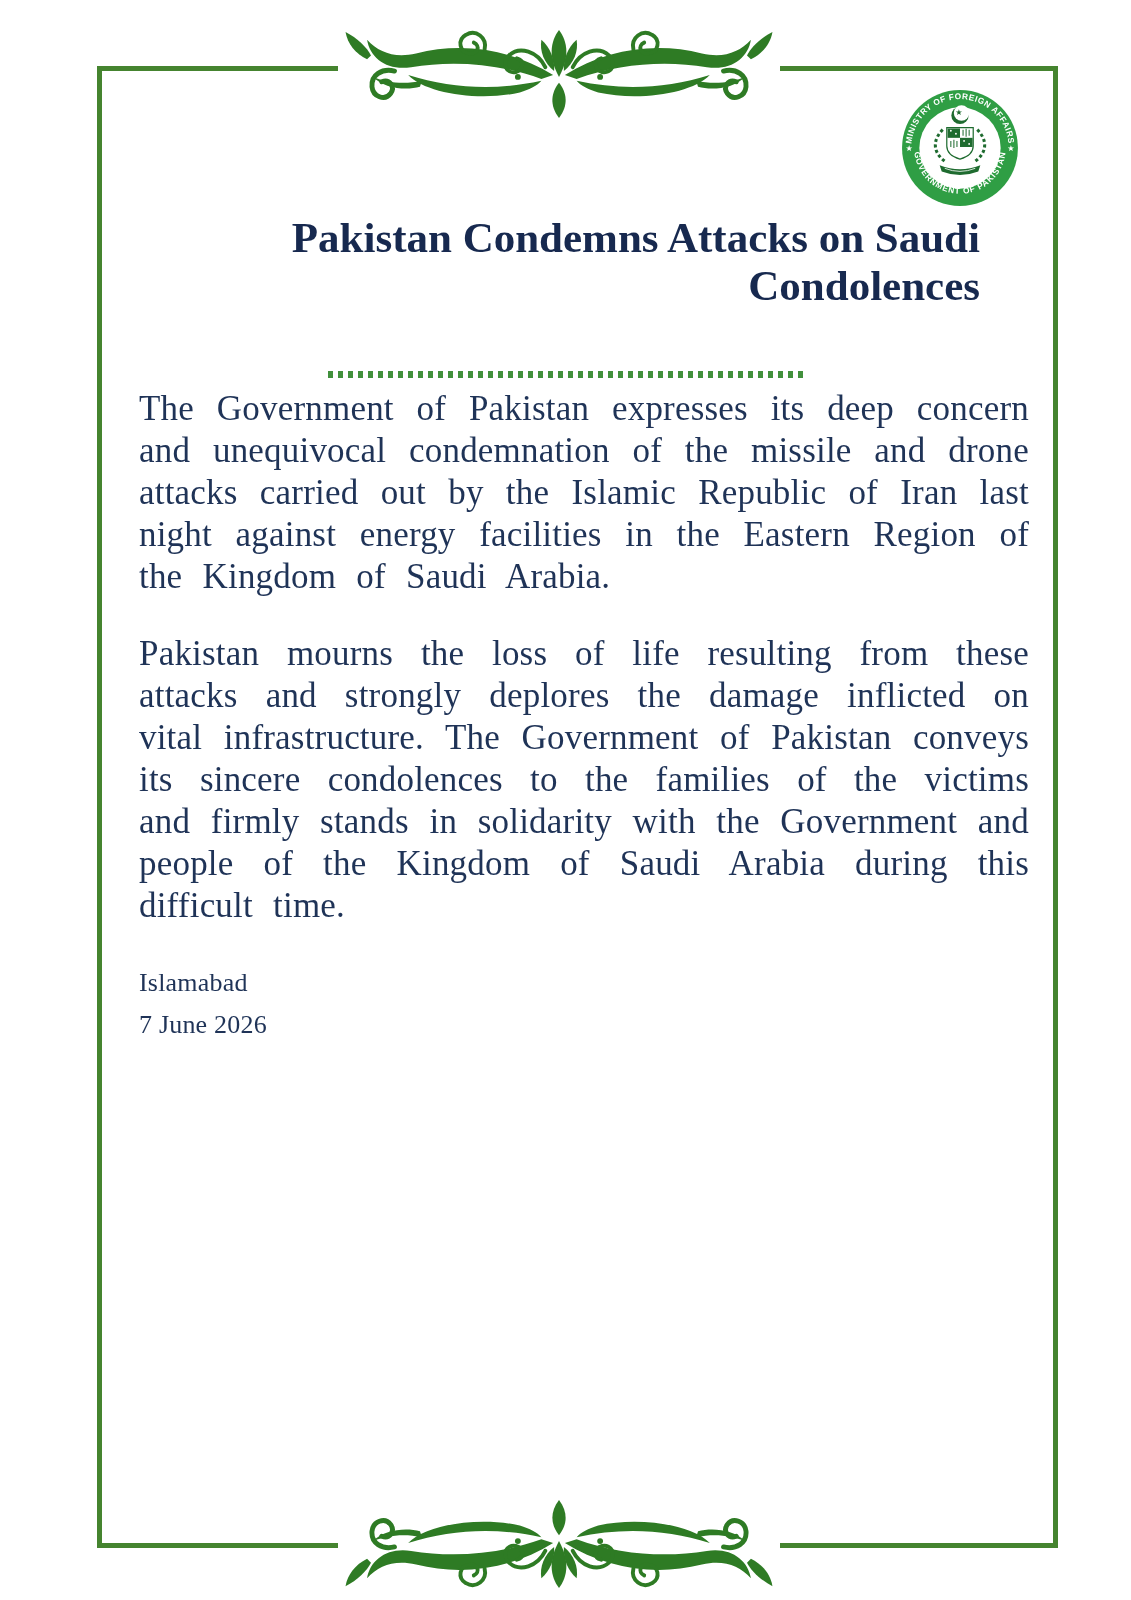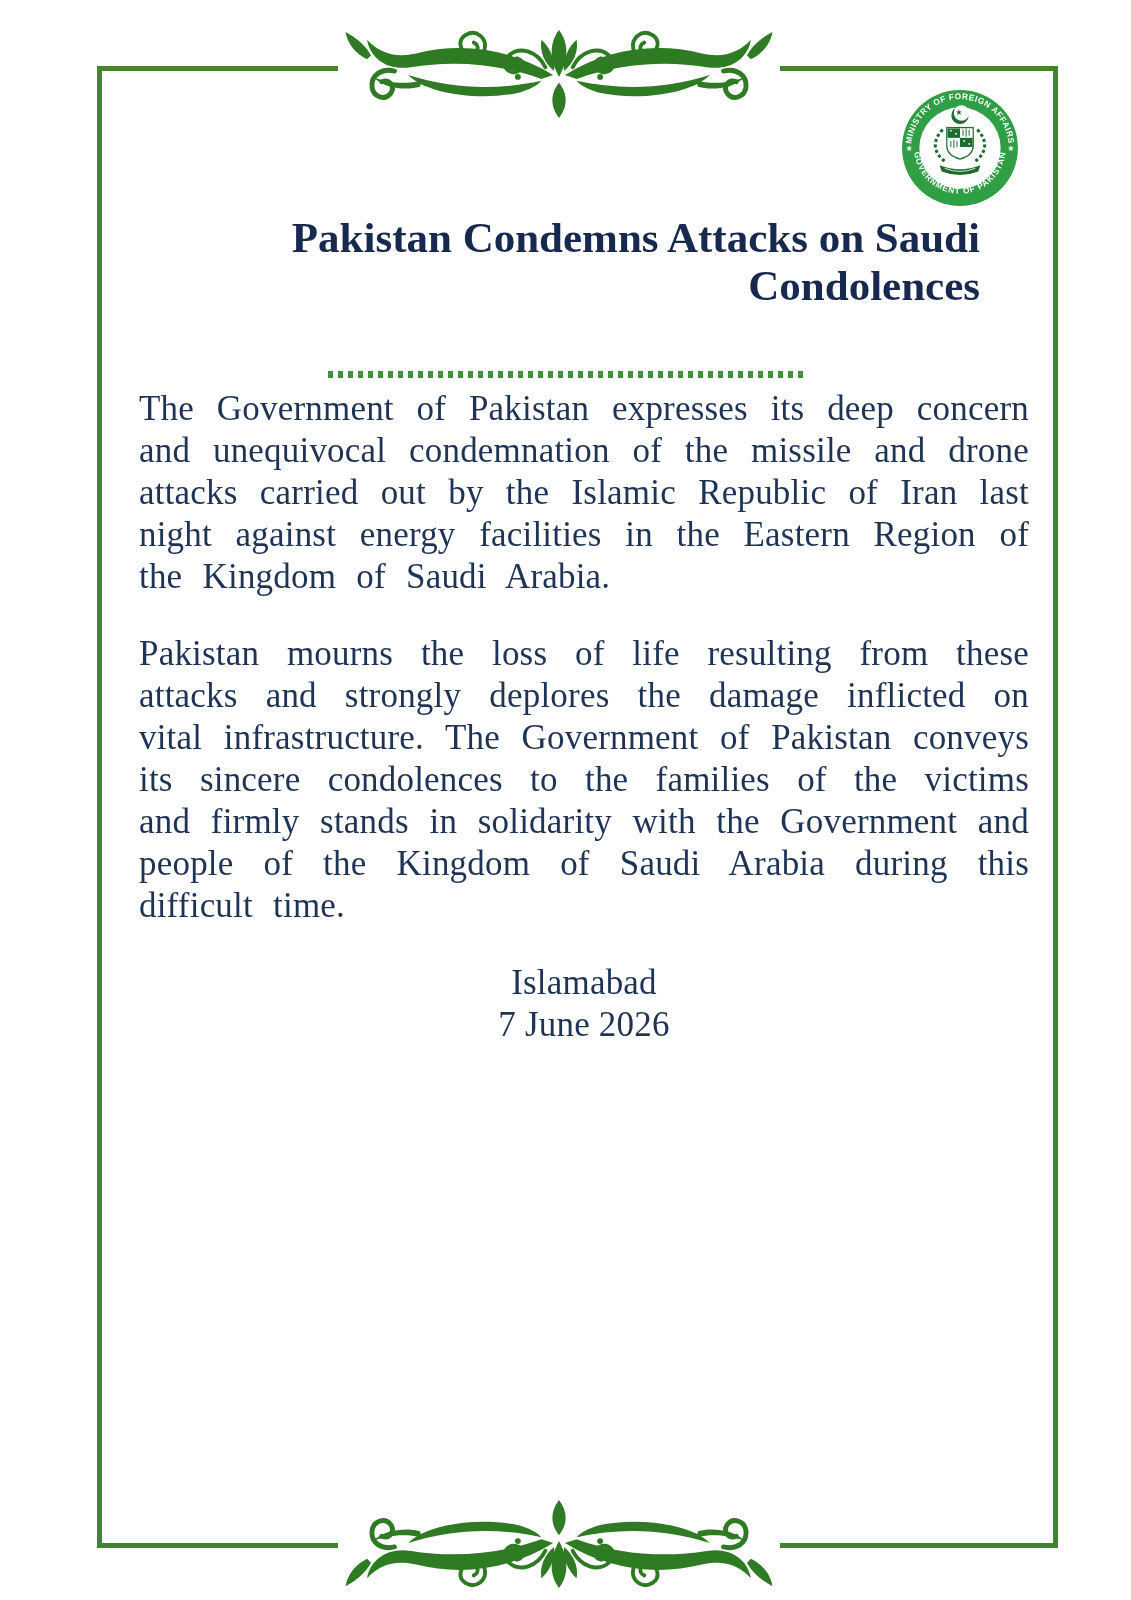--- a/index.html
+++ b/index.html
@@ -41,22 +41,22 @@
     position:absolute;left:328px;top:371px;width:478px;height:7px;
     background:repeating-linear-gradient(to right, var(--dots-green) 0 5px, transparent 5px 10px);
   }
   .body-block{
     position:absolute;left:118px;top:388px;width:890px;
     color:var(--body-navy);font-size:35px;line-height:42px;
     text-align:justify;word-spacing:0.32em;letter-spacing:0.2px;margin-left:21px;
   }
   .body-block p{margin:0 0 35px 0;}
   .footer-block{
-    color:var(--body-navy);font-size:35px;line-height:42px;
-    text-align:center;word-spacing:normal;font-family:Liberation Serif, serif;
+    color:var(--body-navy);font-size:26px;line-height:42px;
+    text-align:left;word-spacing:normal;font-family:Liberation Serif, serif;
   }
 </style>
 </head>
 <body>
 
 <div class="frame"></div>
 
 <div class="ornament ornament-top">
   <svg viewBox="0 0 440 96">
     <g fill="var(--ornament-green)" stroke="none">

